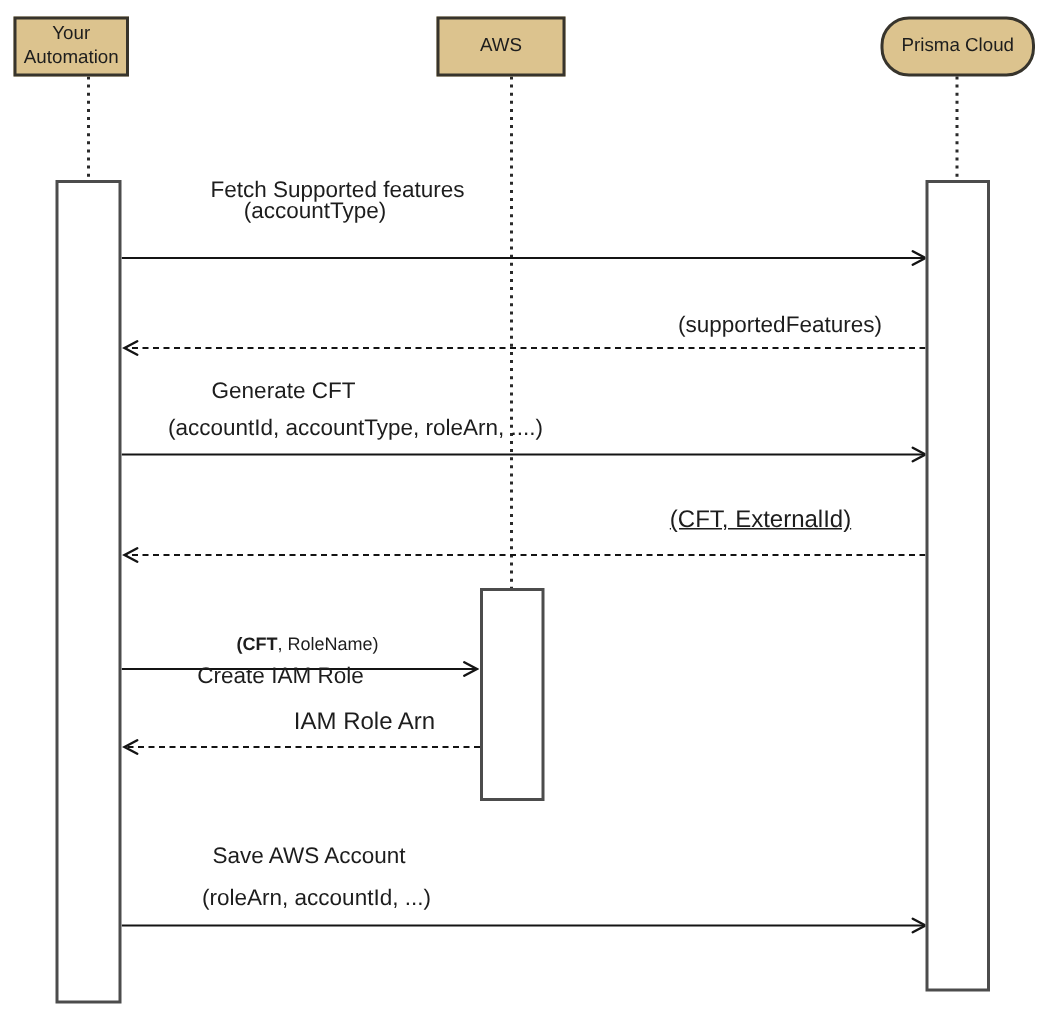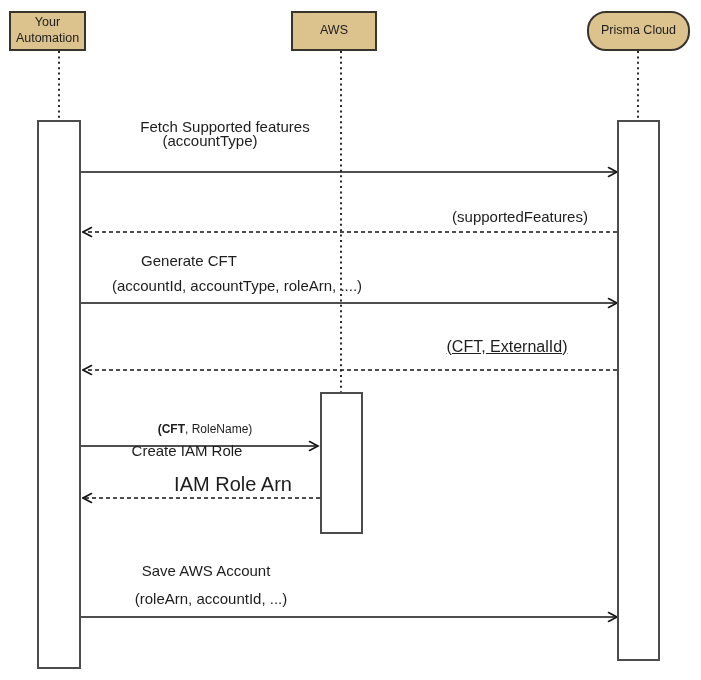--- a/index.html
+++ b/index.html
@@ -90,17 +90,17 @@
       <div class="activation" style="left: 320px; top: 392px; width: 43px; height: 142px;"></div>
       <div class="activation" style="left: 617px; top: 120px; width: 43px; height: 541px;"></div>
       <div class="msg-label msg-title" style="left: 225px; top: 118px;">Fetch Supported features</div>
       <div class="msg-label msg-params" style="left: 210px; top: 132px; font-size: 15px;"><span class="">(accountType)</span></div>
       <div class="msg-label msg-params" style="left: 520px; top: 208px; font-size: 15px;"><span class="">(supportedFeatures)</span></div>
       <div class="msg-label msg-title" style="left: 189px; top: 252px;">Generate CFT</div>
       <div class="msg-label msg-params" style="left: 237px; top: 277px; font-size: 15px;"><span class="">(accountId, accountType, roleArn, ....)</span></div>
       <div class="msg-label msg-params" style="left: 507px; top: 338px; font-size: 16px; text-decoration: underline;"><span class="">(CFT, ExternalId)</span></div>
       <div class="msg-label msg-title" style="left: 187px; top: 394px; margin-top: 48px;">Create IAM Role</div>
       <div class="msg-label msg-params" style="left: 205px; top: 422px; font-size: 12px;"><span class="seg-bold">(CFT</span><span class="">, RoleName)</span></div>
-      <div class="msg-label msg-params" style="left: 233px; top: 473px; font-size: 20px;"><span class="">IAM Role Arn</span></div>
+      <div class="msg-label msg-params" style="left: 243px; top: 473px; font-size: 16px;"><span class="">IAM Role Arn</span></div>
       <div class="msg-label msg-title" style="left: 206px; top: 562px;">Save AWS Account</div>
       <div class="msg-label msg-params" style="left: 211px; top: 590px; font-size: 15px;"><span class="">(roleArn, accountId, ...)</span></div>
     </div>
 </div>
 
 </body></html>

